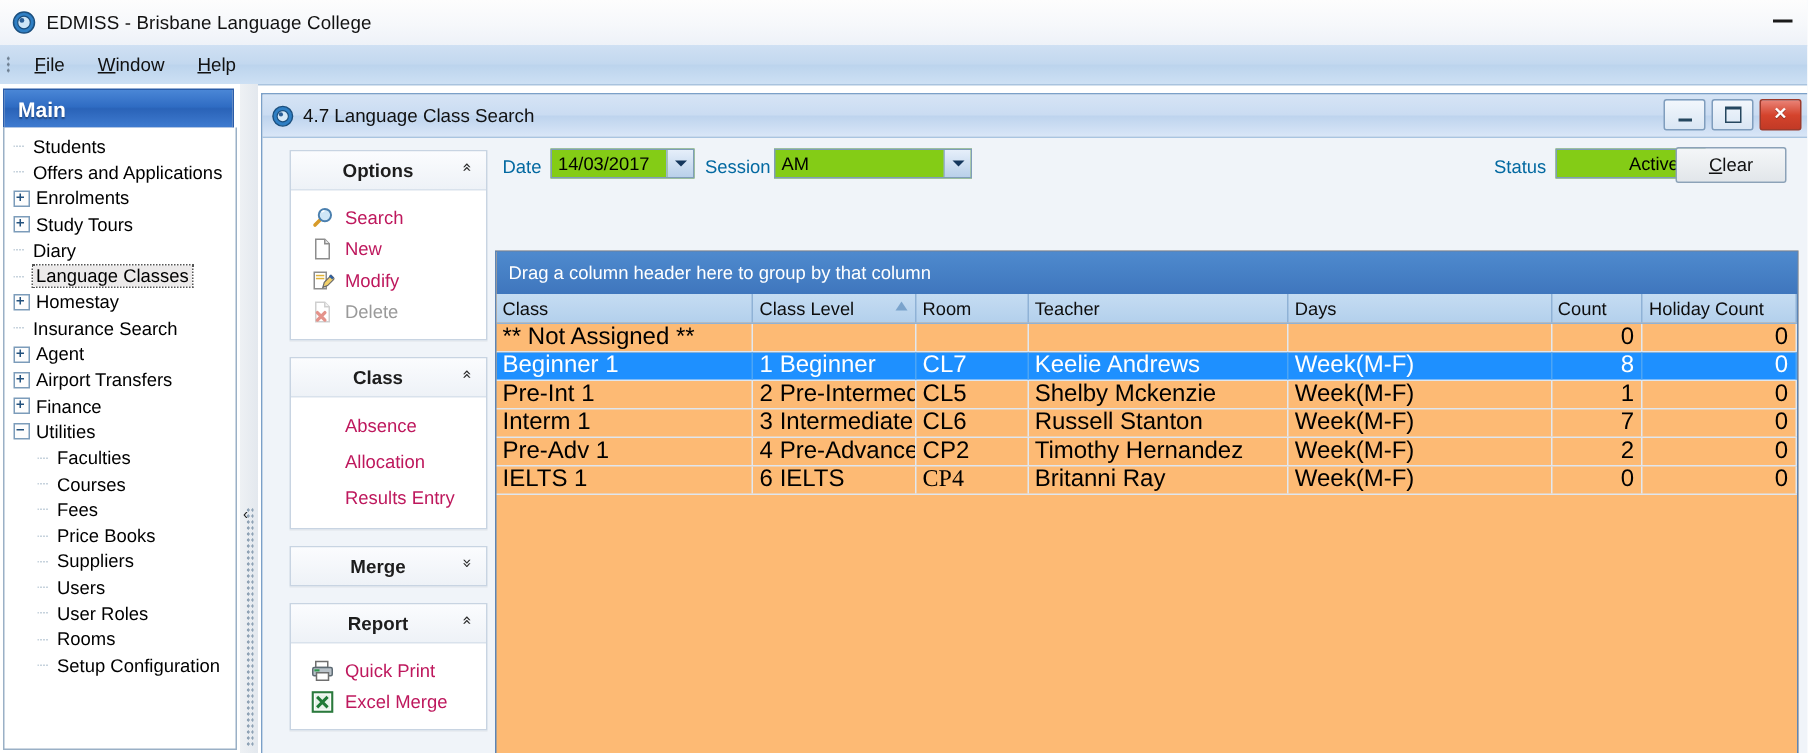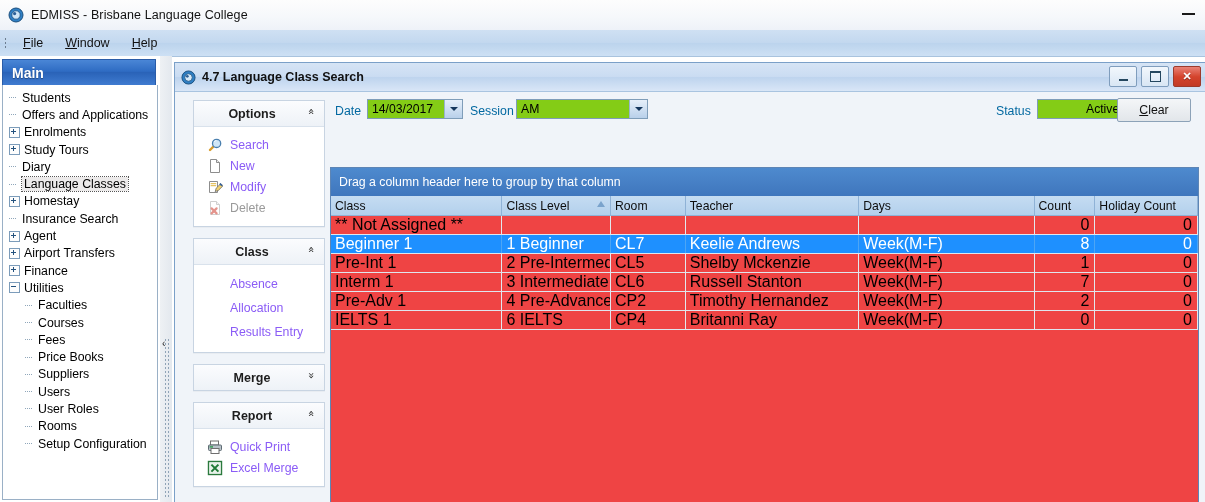--- a/index.html
+++ b/index.html
@@ -102,21 +102,21 @@
     border:1px solid #7ba0c8;border-right:none;border-bottom:none;
     background:#f3f6fa;box-sizing:border-box;overflow:hidden;
   }
   .mdi-title{
     position:relative;height:28px;
     background:linear-gradient(to bottom,#d6e4f5 0%,#cadcf2 48%,#bed4ee 52%,#d9e6f7 100%);
     border-bottom:1px solid #a9c4e0;
     display:flex;align-items:center;
   }
   .mdi-title .ico{margin-left:6px;margin-right:6px;line-height:0;}
-  .mdi-title .txt{font-size:12.5px;color:#111;font-weight:bold;}
+  .mdi-title .txt{font-size:12.5px;color:#111;}
   .wbtns{position:absolute;right:4px;top:3px;display:flex;gap:4px;}
   .wbtn{
     width:26px;height:19px;border:1px solid #7f9dbd;border-radius:2px;
     background:linear-gradient(to bottom,#f2f7fc,#d9e6f4);
     display:flex;align-items:center;justify-content:center;cursor:default;
   }
   .wbtn.close{
     border-color:#9c3a2c;
     background:linear-gradient(to bottom,#e98276,#d4432c 52%,#c23a26);
   }
@@ -146,21 +146,21 @@
   }
   .grp-head .chev{
     position:absolute;right:9px;top:5px;font-size:11px;color:#2a2a2a;line-height:1;
     font-family:"DejaVu Sans", sans-serif;
   }
   .grp-body{padding:7px 0 8px 0;}
   .nitem{
     display:flex;align-items:center;height:21px;padding-left:13px;cursor:default;
   }
   .nitem .ic{width:16px;height:16px;margin-right:7px;flex:0 0 auto;line-height:0;}
-  .nitem .lab{font-size:12.3px;color:#8b5cf6;}
+  .nitem .lab{font-size:12.3px;color:#be185d;}
   .nitem.disabled .lab{color:#9a9a9a;}
   .nitem.plain{padding-left:36px;height:24px;}
 
   
   .filters{position:absolute;left:160px;top:6px;right:8px;height:30px;}
   .flabel{position:absolute;font-size:12.3px;color:#0369a1;top:6px;}
   .fctl{
     position:absolute;top:1px;height:20px;border:1px solid #7f9db9;background:#84cc16;
     box-sizing:border-box;display:flex;align-items:center;
   }
@@ -180,21 +180,21 @@
     border:1px solid #8ca2b8;border-radius:2px;
     background:linear-gradient(to bottom,#f4f6f8,#e2e6ea);
     font-size:12.3px;color:#111;display:flex;align-items:center;justify-content:center;
     cursor:default;
   }
   .btn-clear u{text-decoration:underline;}
 
   
   .grid{
     position:absolute;left:155px;top:75px;right:6px;bottom:0;
-    border:1px solid #5d85b5;background:#ef4444;box-sizing:border-box;overflow:hidden;
+    border:1px solid #5d85b5;background:#fdba74;box-sizing:border-box;overflow:hidden;
   }
   .groupbar{
     height:28px;background:#4a86c8;
     background:linear-gradient(to bottom,#4e8ace,#3f76bd);
     display:flex;align-items:center;
   }
   .groupbar span{color:#fff;font-size:12.3px;margin-left:8px;}
   .hrow{
     display:flex;height:19px;align-items:stretch;
     background:linear-gradient(to bottom,#c5dcf2 0%,#b3d0ec 100%);
@@ -579,21 +579,21 @@
               <div class="c" style="width: 109px;">4 Pre-Advanced</div>
               <div class="c" style="width: 75px;">CP2</div>
               <div class="c" style="width: 174px;">Timothy Hernandez</div>
               <div class="c" style="width: 176px;">Week(M-F)</div>
               <div class="c num" style="width: 61px;">2</div>
               <div class="c num" style="width: 103px;">0</div>
             </div>
             <div class="row">
               <div class="c" style="width: 172px;">IELTS 1</div>
               <div class="c" style="width: 109px;">6 IELTS</div>
-              <div class="c" style="width: 75px;">CP4</div>
+              <div class="c" style="width: 75px; font-family: Liberation Serif, serif;">CP4</div>
               <div class="c" style="width: 174px;">Britanni Ray</div>
               <div class="c" style="width: 176px;">Week(M-F)</div>
               <div class="c num" style="width: 61px;">0</div>
               <div class="c num" style="width: 103px;">0</div>
             </div>
           </div>
       </div>
 
     </div>
   </div>

